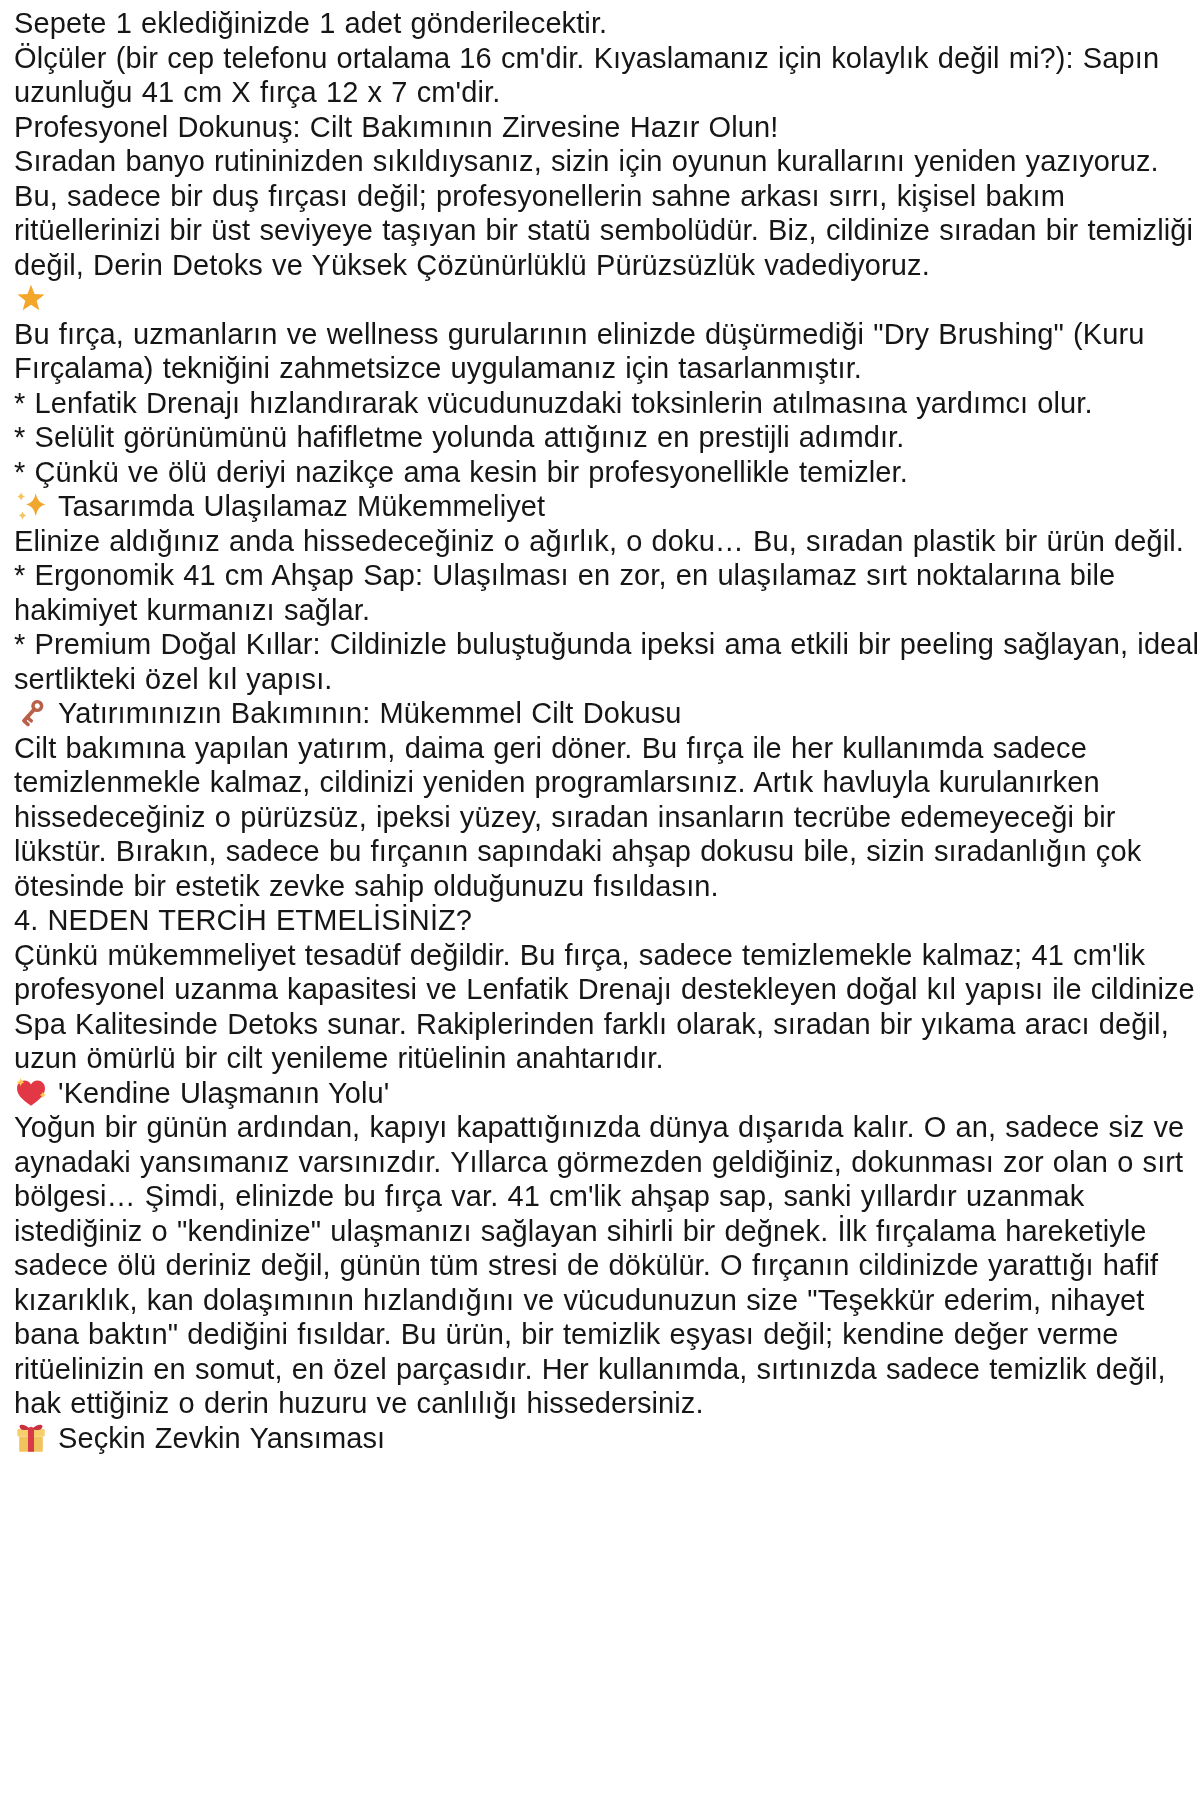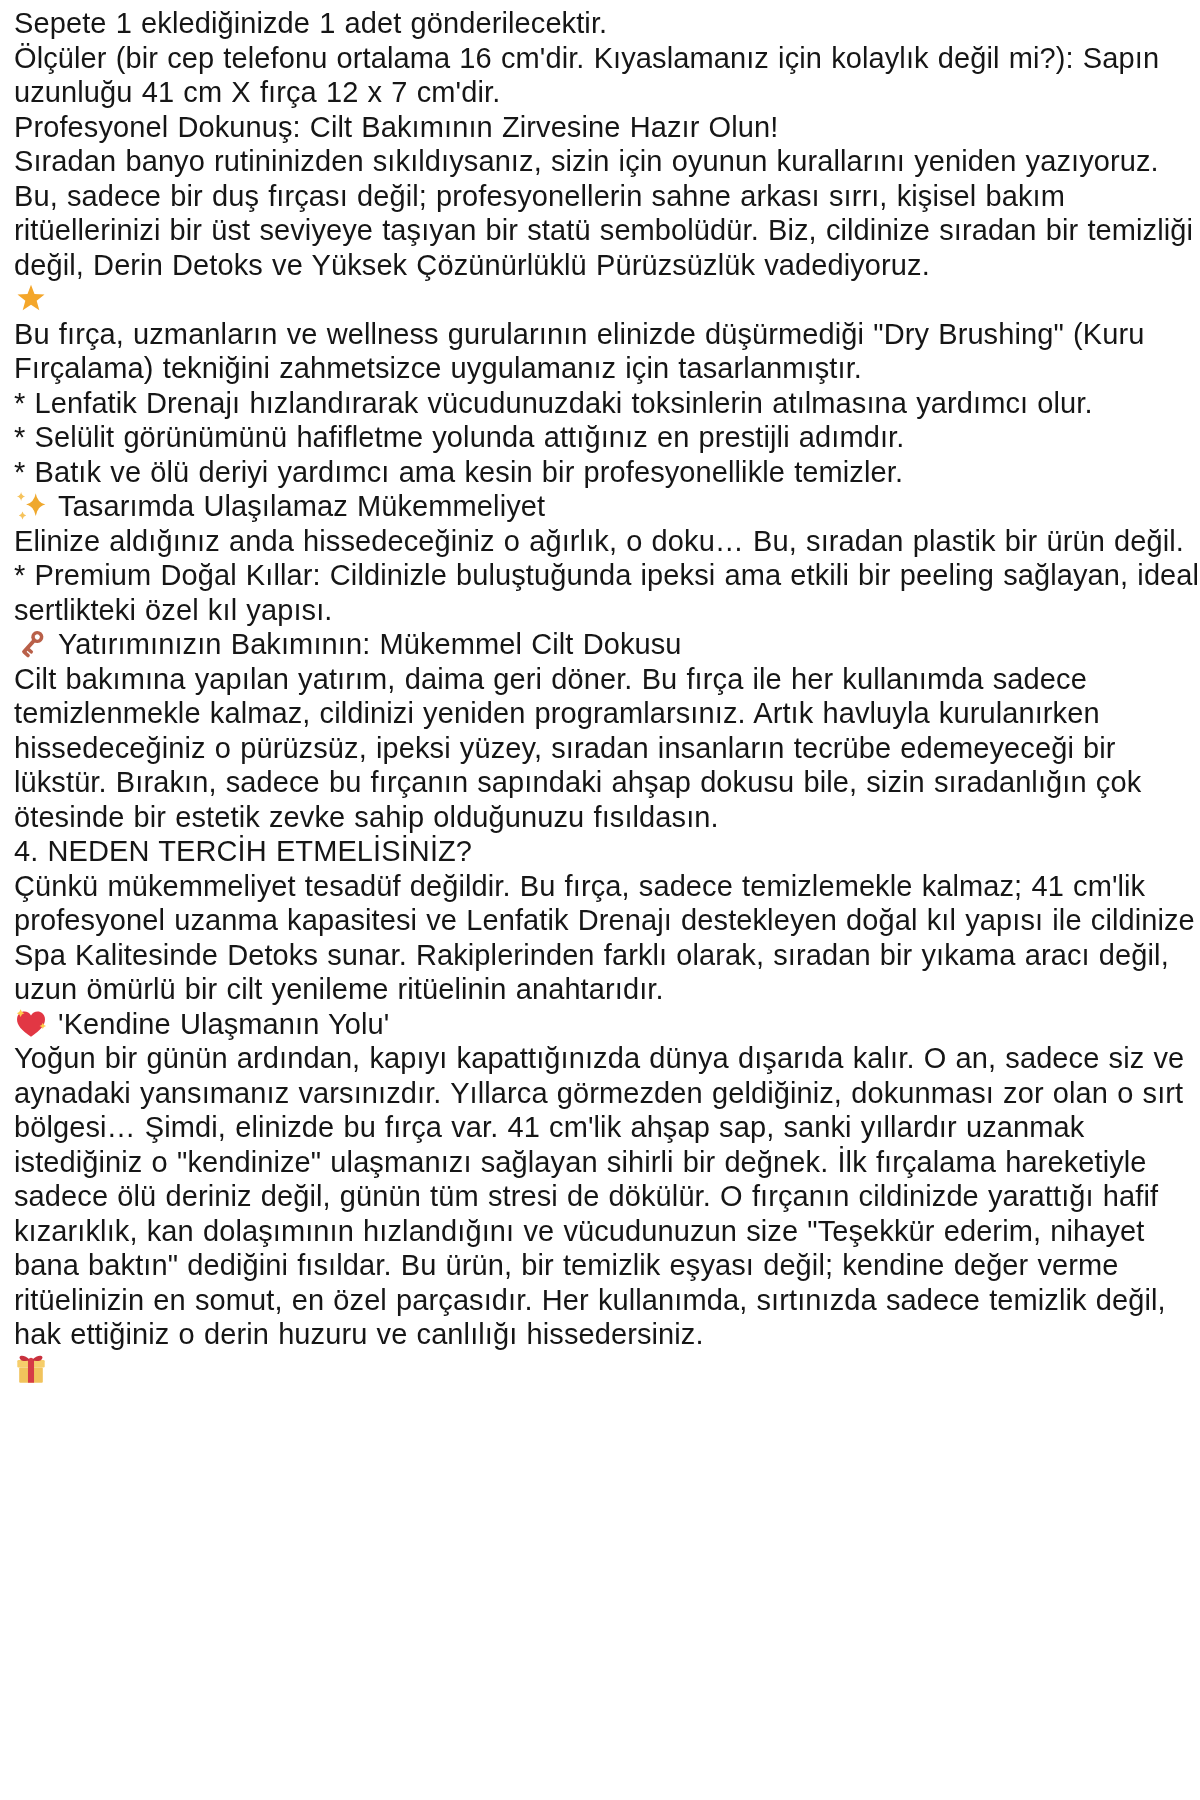--- a/index.html
+++ b/index.html
@@ -51,33 +51,34 @@
     <span class="ico">
       <svg viewBox="0 0 36 36" aria-hidden="true">
         <path stroke-linejoin="round" d="M18 2.8 L21.7 12.7 L32.3 13.2 L24 19.75 L26.8 29.9 L18 24.1 L9.2 29.9 L12 19.75 L3.7 13.2 L14.3 12.7 Z" fill="#F4A62A"></path>
       </svg>
     </span>
   </p>
 
   <p class="ln">Bu fırça, uzmanların ve wellness gurularının elinizde düşürmediği "Dry Brushing" (Kuru Fırçalama) tekniğini zahmetsizce uygulamanız için tasarlanmıştır.</p>
   <p class="ln">* Lenfatik Drenajı hızlandırarak vücudunuzdaki toksinlerin atılmasına yardımcı olur.</p>
   <p class="ln">* Selülit görünümünü hafifletme yolunda attığınız en prestijli adımdır.</p>
-  <p class="ln">* Batık ve ölü deriyi yardımcı ama kesin bir profesyonellikle temizler.</p>
+  <p class="ln">* Çünkü ve ölü deriyi nazikçe ama kesin bir profesyonellikle temizler.</p>
 
   <p class="ln">
     <span class="ico">
       <svg viewBox="0 0 36 36" aria-hidden="true">
         <path d="M23 4.5 Q24.6 14.3 33.2 16.5 Q24.6 18.7 23 28.5 Q21.4 18.7 12.8 16.5 Q21.4 14.3 23 4.5 Z" fill="#EFA82D"></path>
         <path d="M7.5 3.2 Q8.2 7.2 11.9 8 Q8.2 8.8 7.5 12.8 Q6.8 8.8 3.1 8 Q6.8 7.2 7.5 3.2 Z" fill="#F6C35C"></path>
         <path d="M9 23.8 Q9.7 27.2 12.9 28 Q9.7 28.8 9 32.2 Q8.3 28.8 5.1 28 Q8.3 27.2 9 23.8 Z" fill="#F6C35C"></path>
       </svg>
     </span><span>Tasarımda Ulaşılamaz Mükemmeliyet</span>
   </p>
 
   <p class="ln">Elinize aldığınız anda hissedeceğiniz o ağırlık, o doku… Bu, sıradan plastik bir ürün değil.</p>
+  <p class="ln">* Ergonomik 41 cm Ahşap Sap: Ulaşılması en zor, en ulaşılamaz sırt noktalarına bile hakimiyet kurmanızı sağlar.</p>
   <p class="ln">* Premium Doğal Kıllar: Cildinizle buluştuğunda ipeksi ama etkili bir peeling sağlayan, ideal sertlikteki özel kıl yapısı.</p>
 
   <p class="ln">
     <span class="ico">
       <svg viewBox="0 0 36 36" aria-hidden="true">
         <g transform="rotate(42 18 18)" fill="#B96049">
           <circle cx="18" cy="8" r="6.4"></circle>
           <circle cx="18" cy="8" r="2.7" fill="#ffffff"></circle>
           <rect x="15.9" y="12.5" width="4.2" height="18.5" rx="2"></rect>
           <rect x="18" y="22.2" width="7.6" height="3.7" rx="1.6"></rect>
@@ -106,16 +107,16 @@
   <p class="ln">
     <span class="ico">
       <svg viewBox="0 0 36 36" aria-hidden="true">
         <rect x="3.5" y="8.5" width="29" height="8" rx="1.4" fill="#F6CE6B"></rect>
         <rect x="5.5" y="16.5" width="25" height="16" rx="1" fill="#F1C35C"></rect>
         <rect x="14.8" y="8.5" width="6.4" height="24" fill="#D63B47"></rect>
         <path d="M17.4 8.8 C10.5 1.5 3.6 3.4 6.6 7.6 C8.5 10.2 13.3 9.9 17.4 8.8 Z" fill="#C8313E"></path>
         <path d="M18.6 8.8 C25.5 1.5 32.4 3.4 29.4 7.6 C27.5 10.2 22.7 9.9 18.6 8.8 Z" fill="#C8313E"></path>
         <circle cx="18" cy="8.6" r="2.4" fill="#D63B47"></circle>
       </svg>
-    </span>
+    </span><span>Seçkin Zevkin Yansıması</span>
   </p>
 
 </div>
 
 </body></html>

